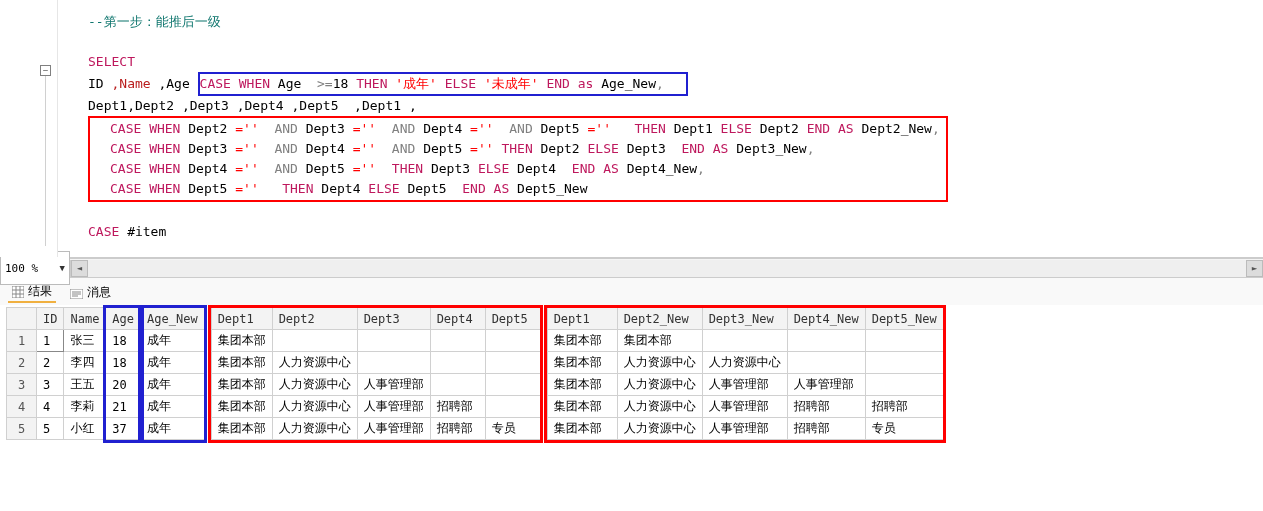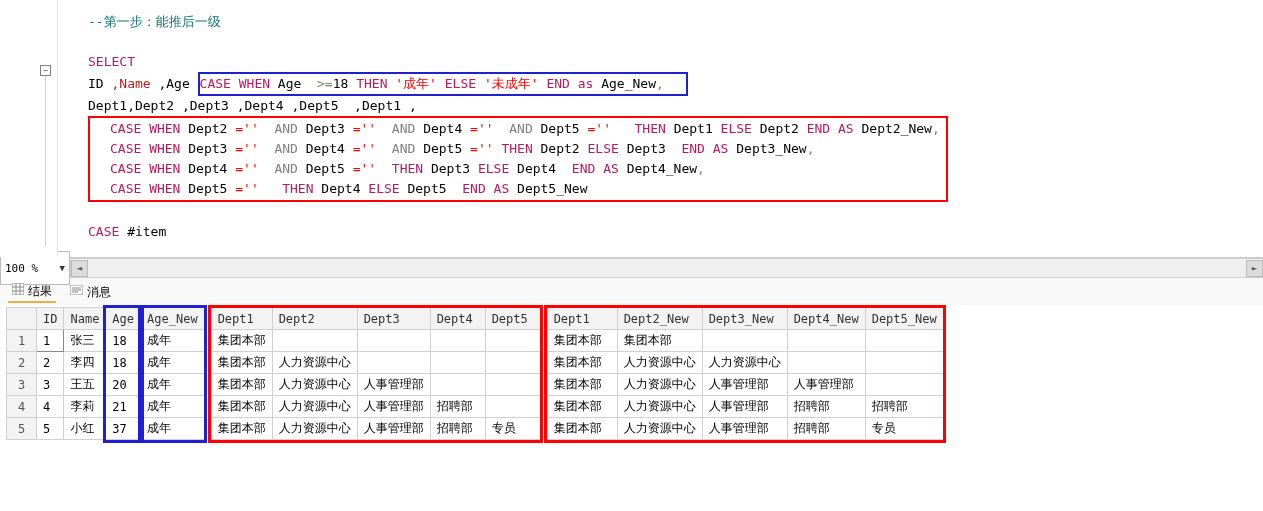--- a/index.html
+++ b/index.html
@@ -112,21 +112,21 @@
   .tabs {
     display: flex;
     align-items: center;
     gap: 10px;
     padding: 4px 8px 2px 8px;
     background: #f9f9f9;
     font-size: 12px;
   }
   .tab {
     display: flex;
-    align-items: flex-start;
+    align-items: center;
     gap: 4px;
     padding: 1px 4px;
     cursor: pointer;
   }
   .tab.active { border-bottom: 2px solid #f0b040; }
   .icon-grid { display:inline-block; width:12px; height:12px; }
   .icon-msg { display:inline-block; width:13px; height:10px; }
   .results {
     font-size: 12px;
     padding: 0 6px 6px 6px;

